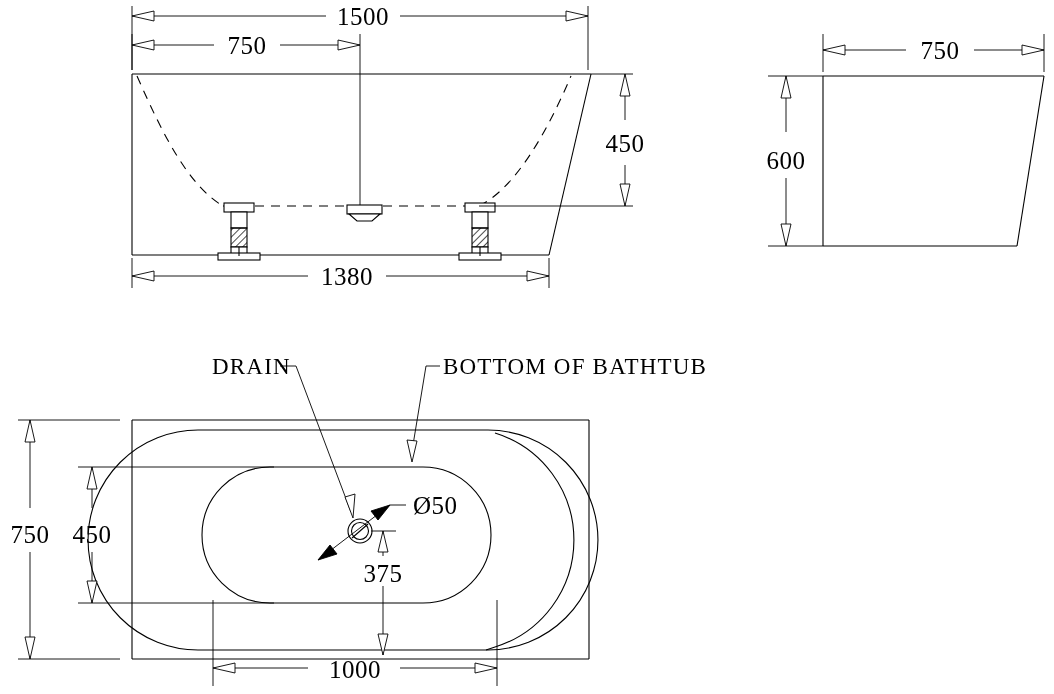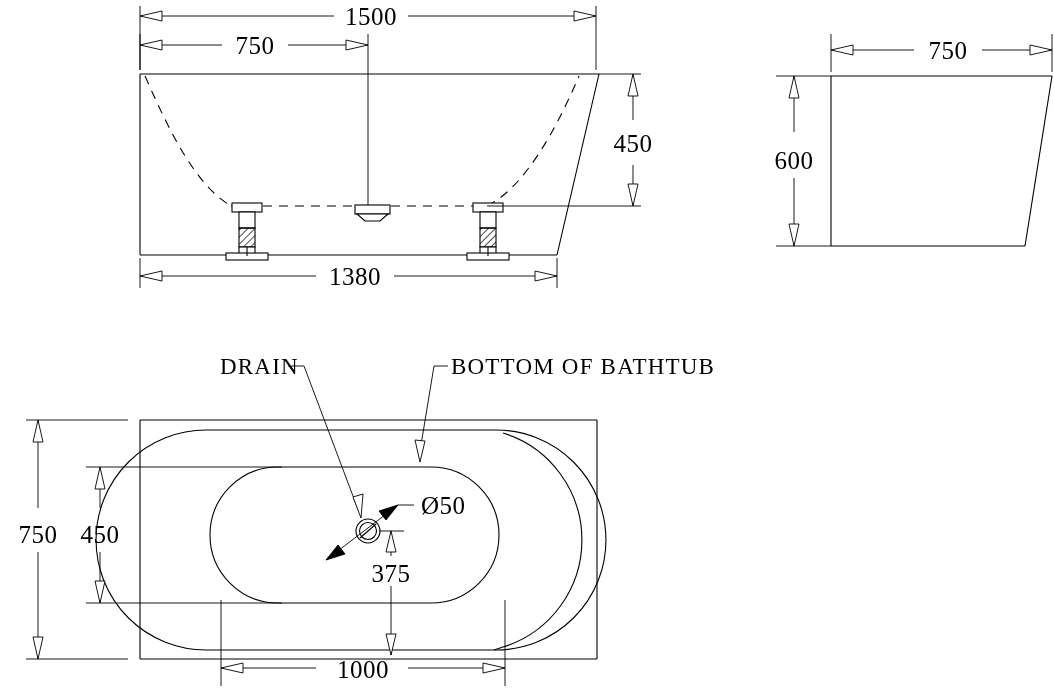--- a/index.html
+++ b/index.html
@@ -11,21 +11,21 @@
     width: 1054px;
     height: 694px;
     font-family: "Liberation Serif", "DejaVu Serif", serif;
     color: #000000;
     overflow: hidden;
     position: relative;
   }
   #drawing-root {
     position: absolute;
     top: 0;
-    left: 16px;
+    left: 8px;
     width: 1026px;
     height: 694px;
   }
   svg.cad {
     display: block;
     width: 1054px;
     height: 694px;
   }
   .ln {
     stroke: #000000;

